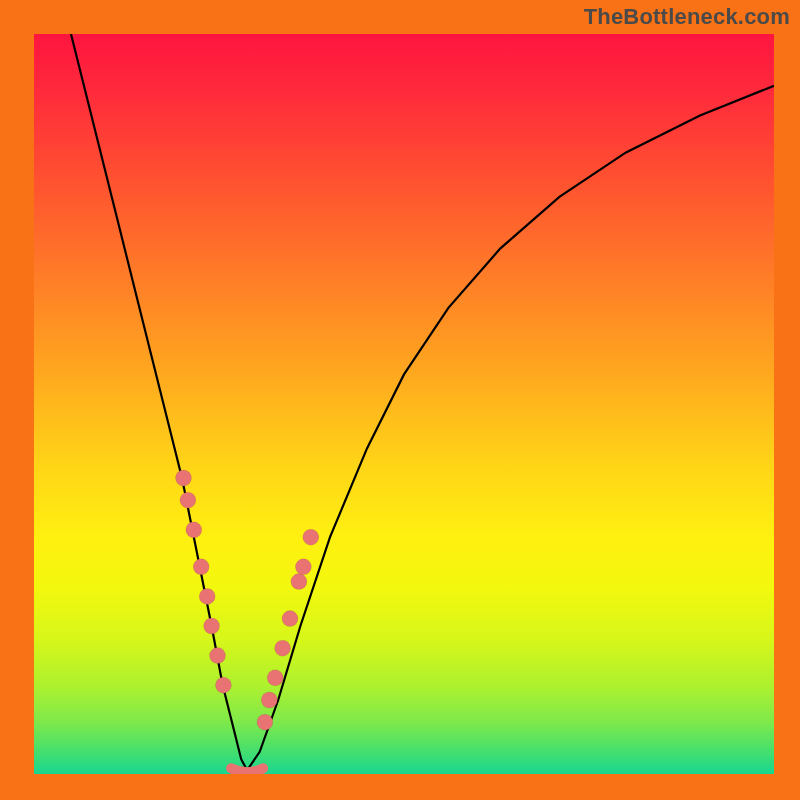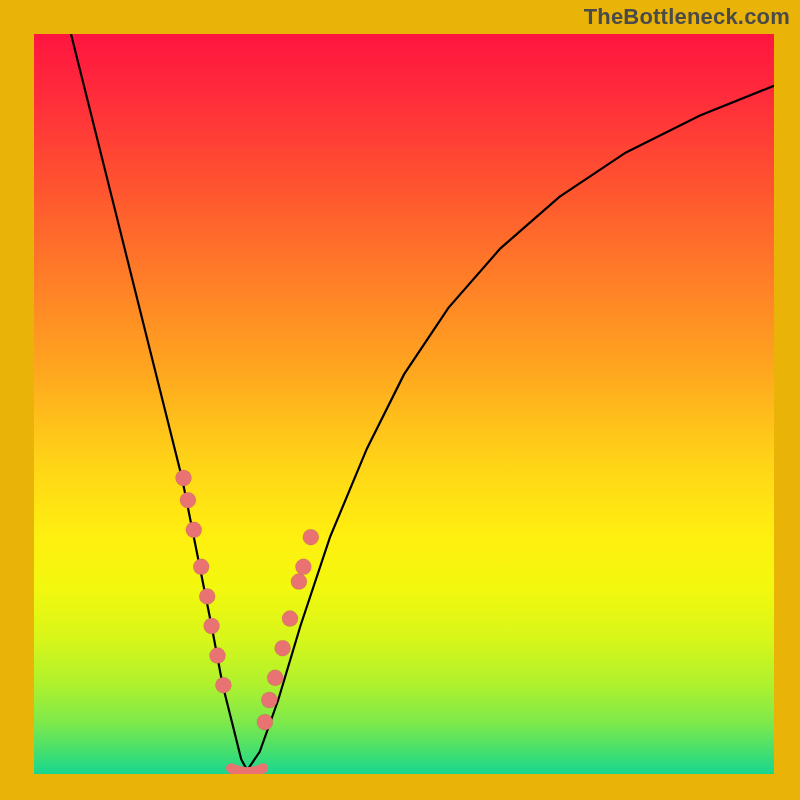--- a/index.html
+++ b/index.html
@@ -8,21 +8,21 @@
     width: 800px;
     height: 800px;
     overflow: hidden;
     background: #000;
     font-family: Arial, Helvetica, sans-serif;
   }
   .frame {
     position: relative;
     width: 800px;
     height: 800px;
-    background: #eab308;
+    background: #f97316;
   }
   .watermark {
     position: absolute;
     top: 4px;
     right: 10px;
     color: #4a4a4a;
     font-size: 22px;
     font-weight: 600;
     letter-spacing: 0.2px;
     z-index: 5;

